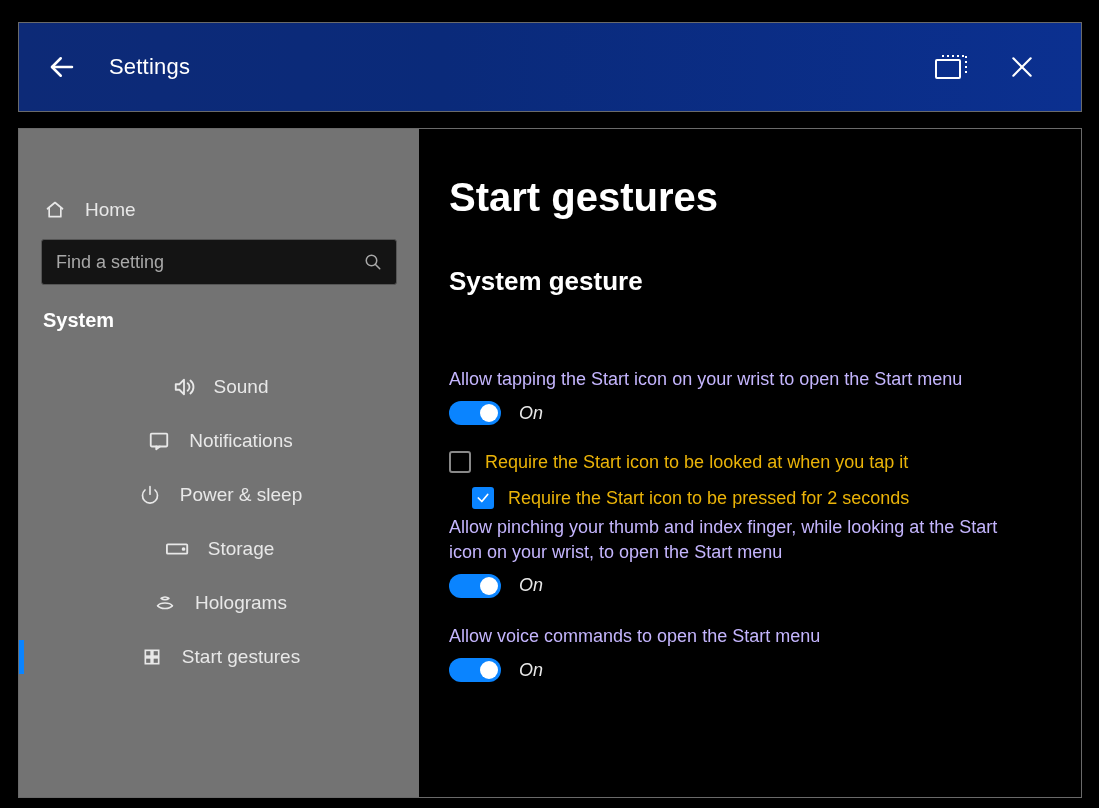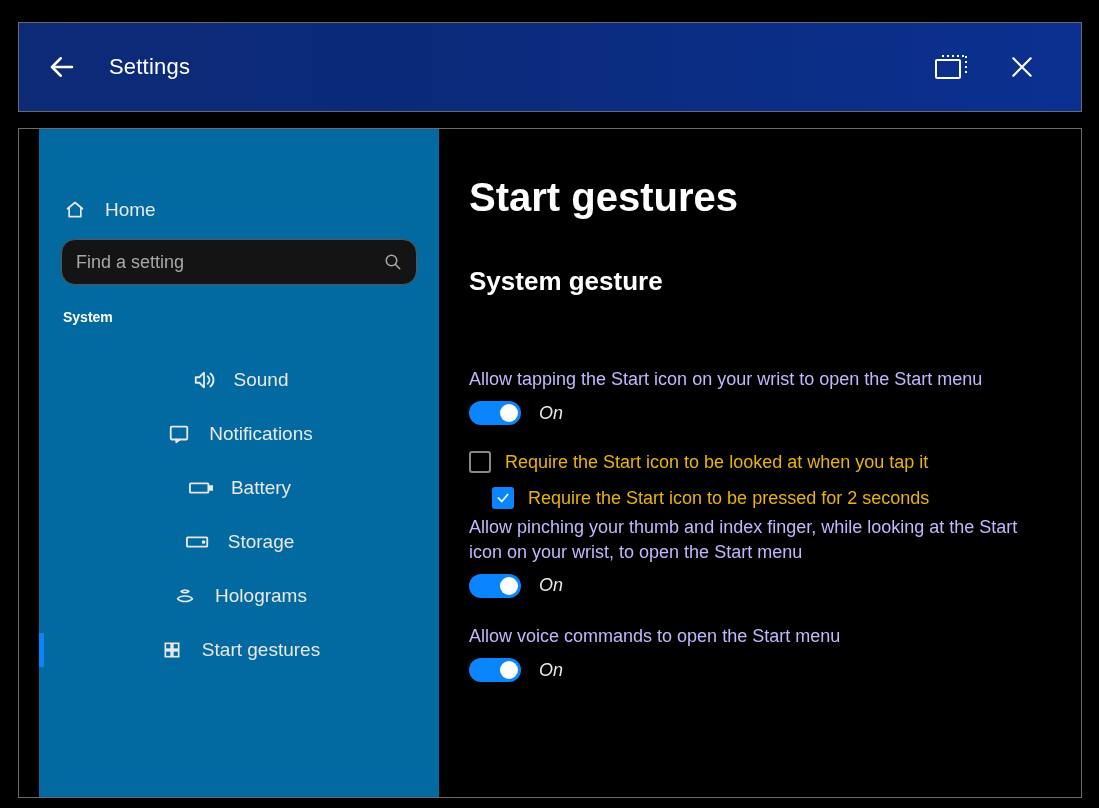--- a/index.html
+++ b/index.html
@@ -49,51 +49,50 @@
   
   .body {
     margin-top: 16px;
     border: 1px solid #6a6a6a;
     height: 670px;
     display: flex;
     background: #000;
   }
   .sidebar {
     width: 400px;
-    background: #0369a1;
+    background: #737373;
     padding: 56px 22px 0 22px;
     display:flex;
     flex-direction:column;
-    margin-left:20px;
   }
   .nav-row {
     display:flex;
     align-items:center;
     gap: 18px;
     padding: 14px 0 14px 2px;
     font-size: 19px;
     color:#e8e8e8;
     cursor:pointer;
   }
   .nav-row .ico { width:24px; display:flex; justify-content:center; color:#e8e8e8; }
   .search {
     display:flex;
     align-items:center;
     justify-content: space-between;
     border: 1px solid #555;
-    border-radius: 14px;
+    border-radius: 3px;
     height: 46px;
     padding: 0 14px;
     margin: 4px 0 18px 0;
     color:#a8a8a8;
     background:#141414;
   }
   .search-text { font-size:18px; color:#a8a8a8; }
   .cat-label {
-    font-size:14px;
+    font-size:20px;
     font-weight:600;
     color:#fff;
     margin: 6px 0 28px 2px;
   }
   .nav-list .nav-row { padding: 16px 0 16px 2px; font-size:19px;justify-content:center; }
   .nav-row.selected {
     position:relative;
   }
   .nav-row.selected::before{
     content:"";
@@ -241,30 +240,30 @@
         <div class="nav-row">
           <span class="ico">
             <svg width="22" height="22" viewBox="0 0 24 24" fill="none" stroke="currentColor" stroke-width="2" stroke-linecap="round" stroke-linejoin="round">
                 <rect x="3" y="4" width="18" height="14" rx="1"></rect>
                 <polyline points="9 18 9 21 13 18"></polyline>
               </svg>
           </span>
           <span>Notifications</span>
         </div>
 
-
-        <div class="nav-row">
-          <span class="ico">
-            <svg width="24" height="16" viewBox="0 0 26 16" fill="none" stroke="currentColor" stroke-width="2">
-                <rect x="1" y="3" width="20" height="10" rx="1"></rect>
-                <rect x="22" y="6" width="3" height="4" fill="currentColor"></rect>
-              </svg>
-          </span>
-          <span>Battery</span>
-        </div>
+        <div class="nav-row">
+          <span class="ico">
+            <svg width="20" height="20" viewBox="0 0 24 24" fill="none" stroke="currentColor" stroke-width="2" stroke-linecap="round">
+                <path d="M12 2v9"></path>
+                <path d="M18 6a9 9 0 1 1-12 0"></path>
+              </svg>
+          </span>
+          <span>Power &amp; sleep</span>
+        </div>
+
 
         <div class="nav-row">
           <span class="ico">
             <svg width="24" height="14" viewBox="0 0 26 14" fill="none" stroke="currentColor" stroke-width="2">
                 <rect x="1" y="2" width="22" height="10" rx="1"></rect>
                 <circle cx="19" cy="7" r="1" fill="currentColor"></circle>
               </svg>
           </span>
           <span>Storage</span>
         </div>

